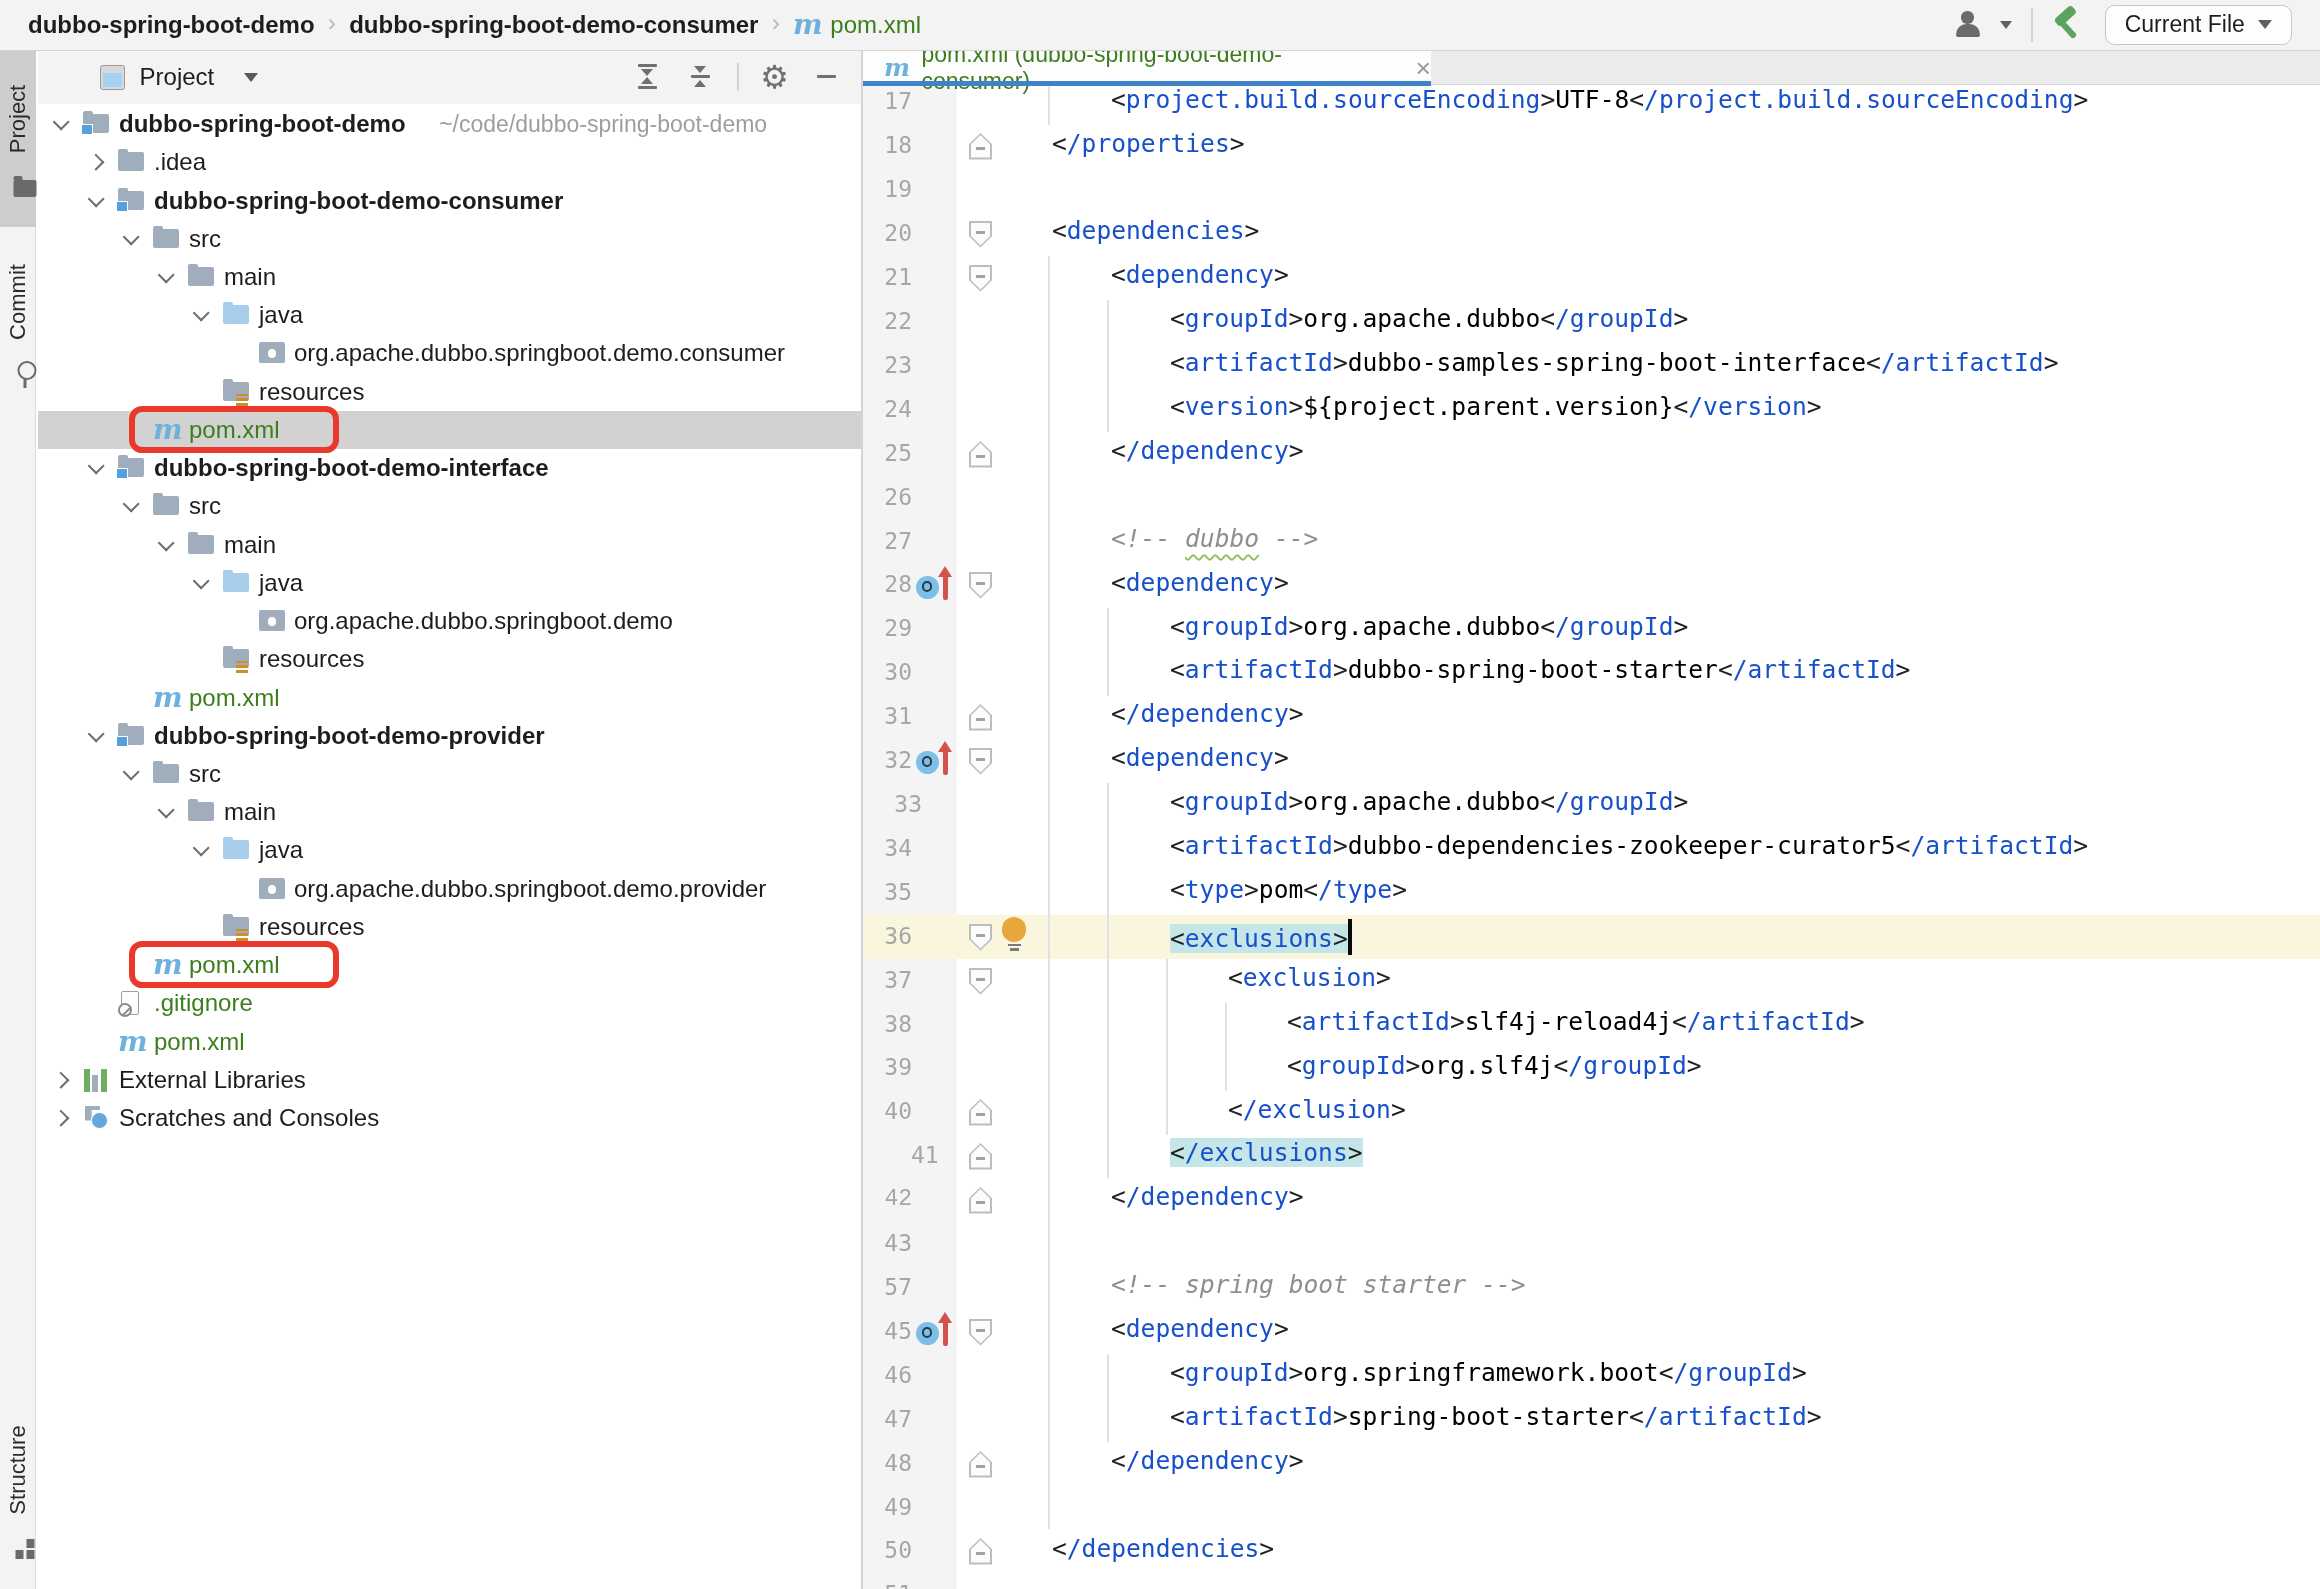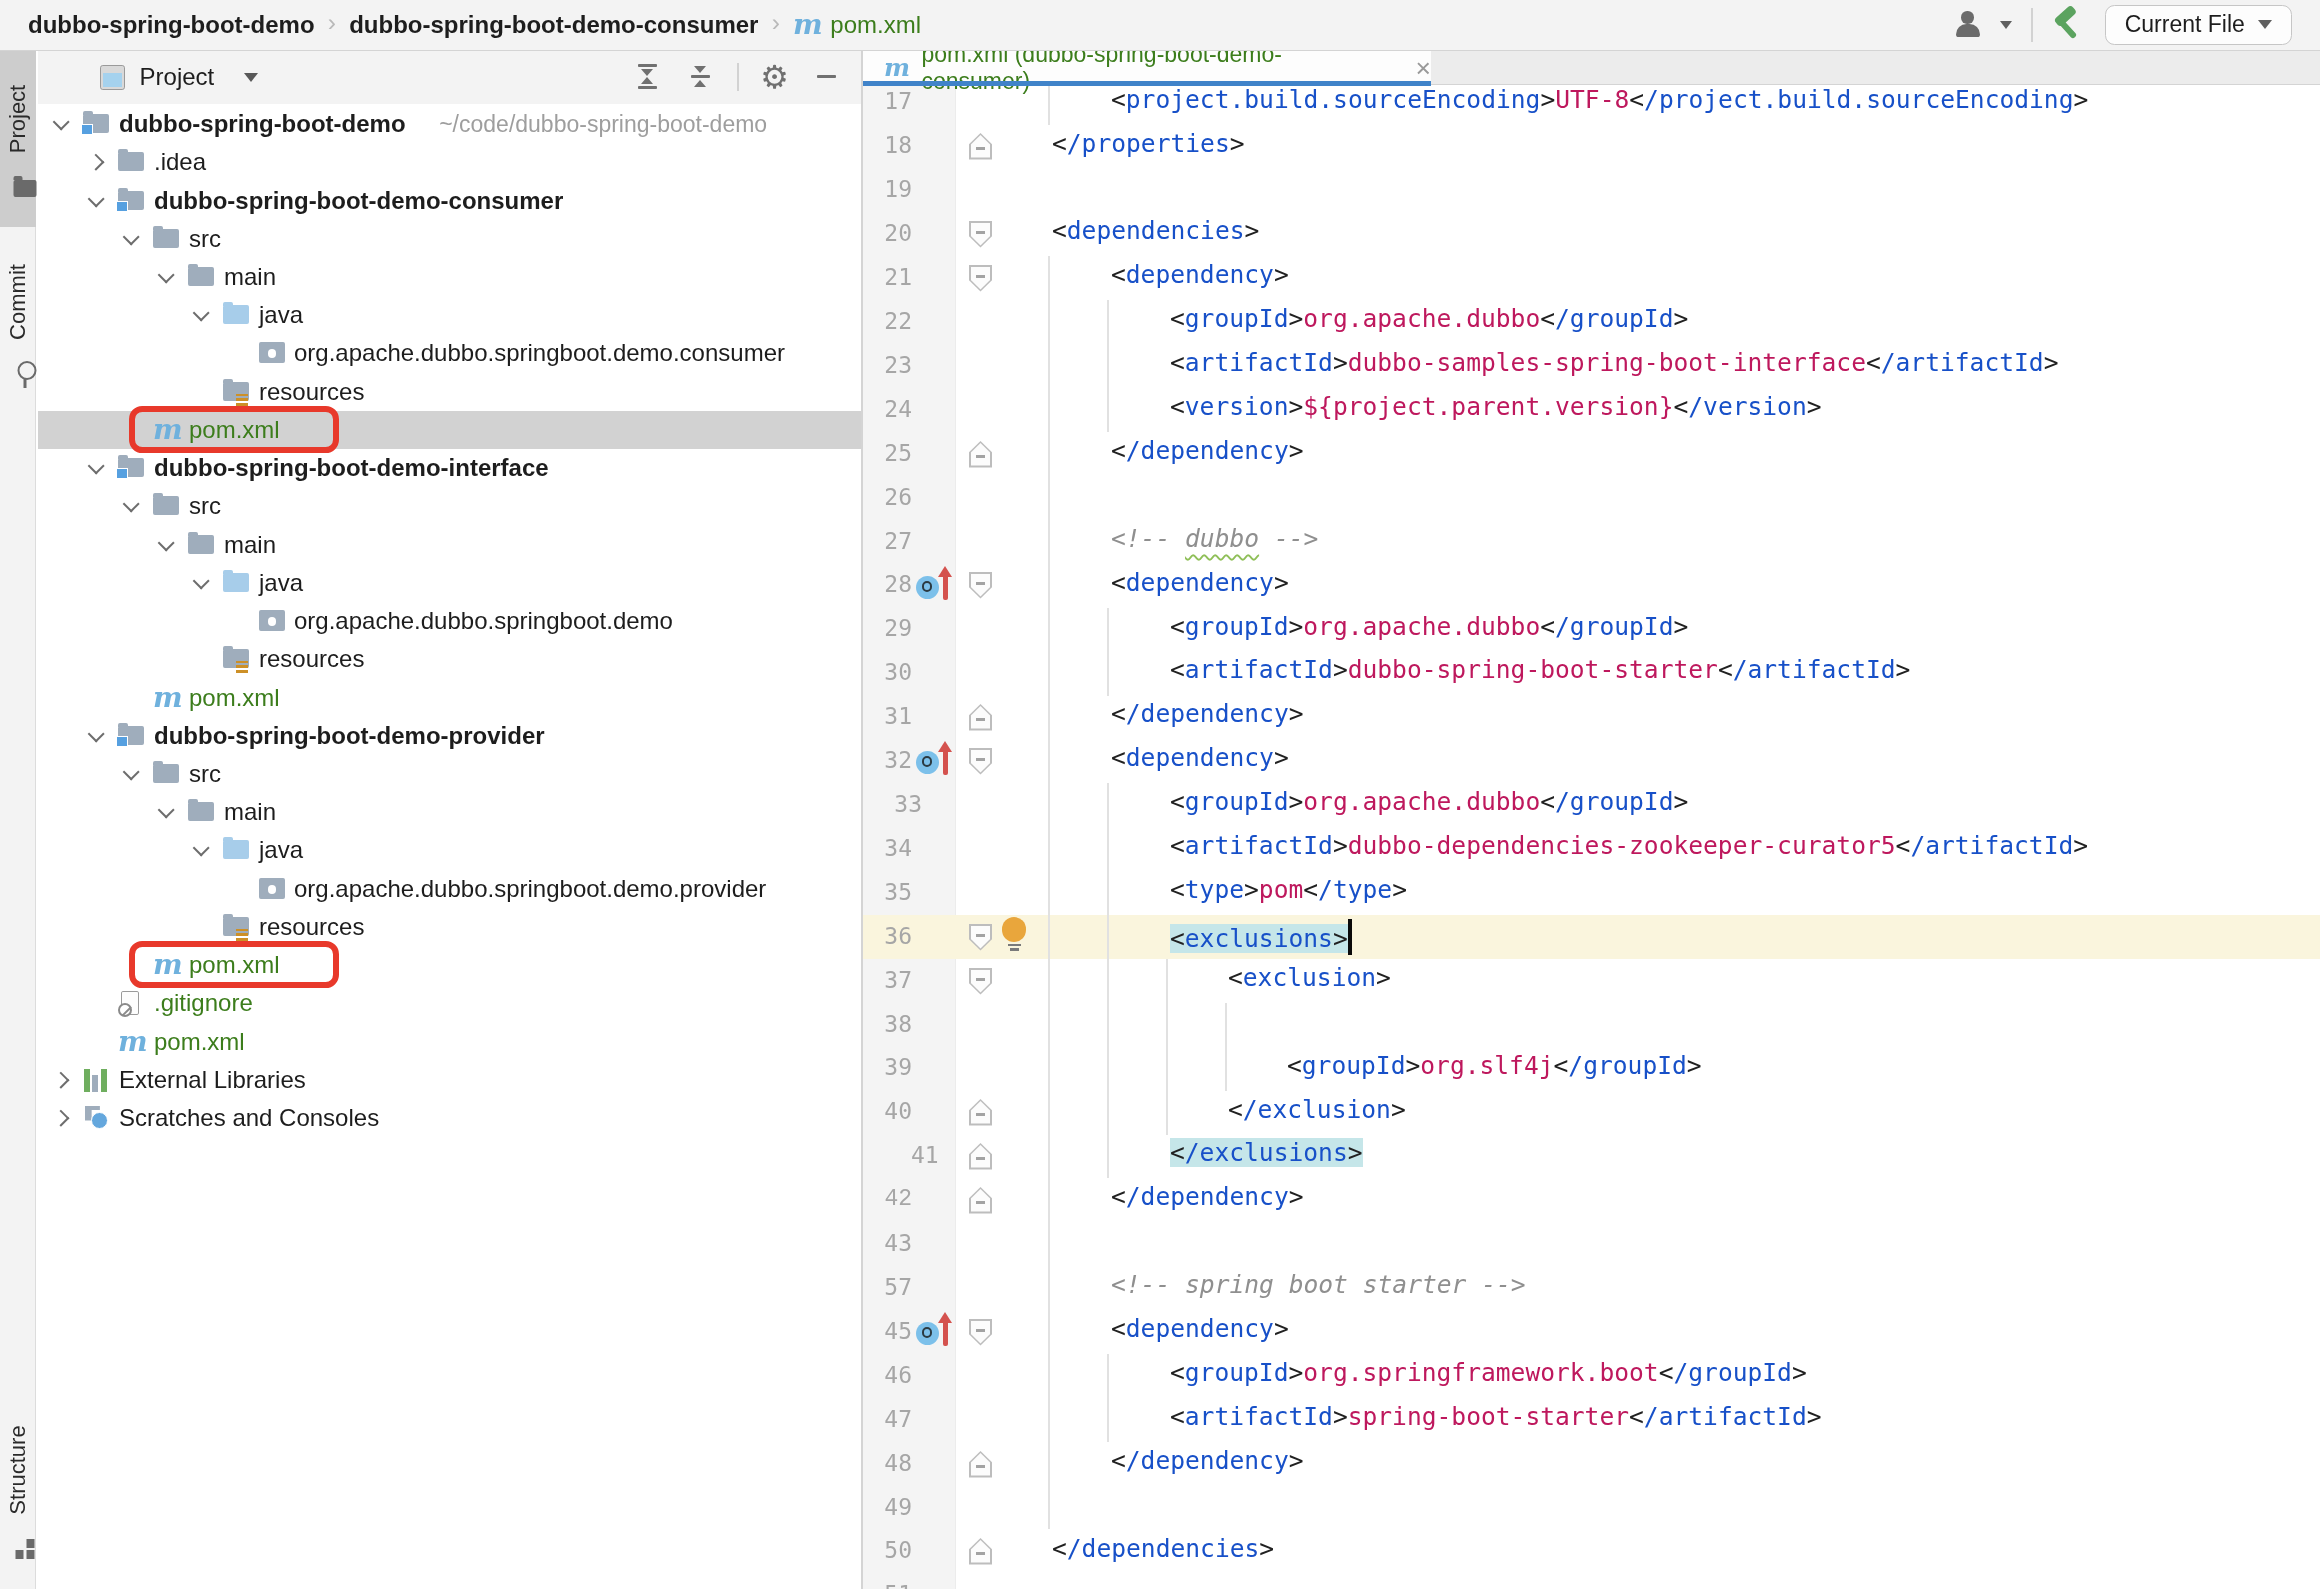--- a/index.html
+++ b/index.html
@@ -98,21 +98,21 @@
   .tab { position:absolute; left:0; top:0; width:568px; height:34px; background:#fdfdfd; display:flex; align-items:center; gap:11.4px; padding-left:21px; }
   .tab .lbl { font-size:23px; color:#3c7d1c; }
   .tab .close { font-size:26.5px; color:#9a9a9a; margin-left:17px; line-height:1; }
   .tab-underline { position:absolute; left:0; top:30px; width:568px; height:4.7px; background:#4083c9; }
   #editor { position:absolute; left:863px; top:85px; width:1457px; height:1505px; background:#ffffff; overflow:hidden; }
   .gutter-bg { position:absolute; left:0; top:0; width:93px; height:1505px; background:#f4f4f4; border-right:1.9px solid #ececec; }
   .cur-band { position:absolute; left:0; width:1457px; background:#faf5dd; z-index:1; }
   .guide { position:absolute; width:1.9px; background:#e1e1e1; z-index:2; }
   .lnum { position:absolute; width:49px; text-align:right; font-family:"DejaVu Sans Mono", monospace; font-size:23px; color:#a6a6a6; z-index:3; }
   .code-line { position:absolute; font-family:"DejaVu Sans Mono", monospace; font-size:24.6px; white-space:pre; z-index:3; }
-  .sg-b { color:#212121; } .sg-t { color:#1750c8; } .sg-x { color:#be185d; }
+  .sg-b { color:#212121; } .sg-t { color:#1750c8; } .sg-x { color:#000000; }
   .sg-c { color:#8f8f8f; font-style:italic; }
   .sg-cw { color:#8f8f8f; font-style:italic; text-decoration:underline wavy #8fbf58 1.9px; text-underline-offset:6.6px; }
   .sg-hb { color:#212121; background:#c5e6e9; } .sg-ht { color:#1750c8; background:#c5e6e9; }
   .caret { display:inline-block; width:3.8px; height:36px; background:#0a0a0a; vertical-align:-7.6px; }
   .fold { position:absolute; width:23px; height:26.5px; z-index:4; }
   .fold .o { position:absolute; inset:0; background:#bdbdbd; }
   .fold .i { position:absolute; inset:1.9px; background:#fcfcfc; }
   .fold.start .o,.fold.start .i { clip-path:polygon(0 0,100% 0,100% 58%,50% 100%,0 58%); }
   .fold.end .o,.fold.end .i { clip-path:polygon(50% 0,100% 42%,100% 100%,0 100%,0 42%); }
   .fold .m { position:absolute; left:6.6px; width:9.5px; height:2.8px; background:#a3a3a3; }
@@ -518,20 +518,21 @@
       </div>
       <div class="code-line" style="left: 307px; top: 834px;"><span class="sg-hb">&lt;</span><span class="sg-ht">exclusions</span><span class="sg-hb">&gt;</span><span class="caret"></span></div>
       <div class="lnum" style="left: 0px; top: 882px;">37</div>
       <div class="fold start" style="left: 106px; top: 883px;">
         <span class="o"></span>
         <span class="i"></span>
         <span class="m"></span>
       </div>
       <div class="code-line" style="left: 365px; top: 878px;"><span class="sg-b">&lt;</span><span class="sg-t">exclusion</span><span class="sg-b">&gt;</span></div>
       <div class="lnum" style="left: 0px; top: 926px;">38</div>
+      <div class="code-line" style="left: 424px; top: 922px;"><span class="sg-b">&lt;</span><span class="sg-t">artifactId</span><span class="sg-b">&gt;</span><span class="sg-x">slf4j-reload4j</span><span class="sg-b">&lt;</span><span class="sg-t">/artifactId</span><span class="sg-b">&gt;</span></div>
       <div class="lnum" style="left: 0px; top: 969px;">39</div>
       <div class="code-line" style="left: 424px; top: 966px;"><span class="sg-b">&lt;</span><span class="sg-t">groupId</span><span class="sg-b">&gt;</span><span class="sg-x">org.slf4j</span><span class="sg-b">&lt;</span><span class="sg-t">/groupId</span><span class="sg-b">&gt;</span></div>
       <div class="lnum" style="left: 0px; top: 1013px;">40</div>
       <div class="fold end" style="left: 106px; top: 1014px;">
         <span class="o"></span>
         <span class="i"></span>
         <span class="m"></span>
       </div>
       <div class="code-line" style="left: 365px; top: 1010px;"><span class="sg-b">&lt;</span><span class="sg-t">/exclusion</span><span class="sg-b">&gt;</span></div>
       <div class="lnum" style="left: 8px; top: 1057px; padding-left: 40px;">41</div>

